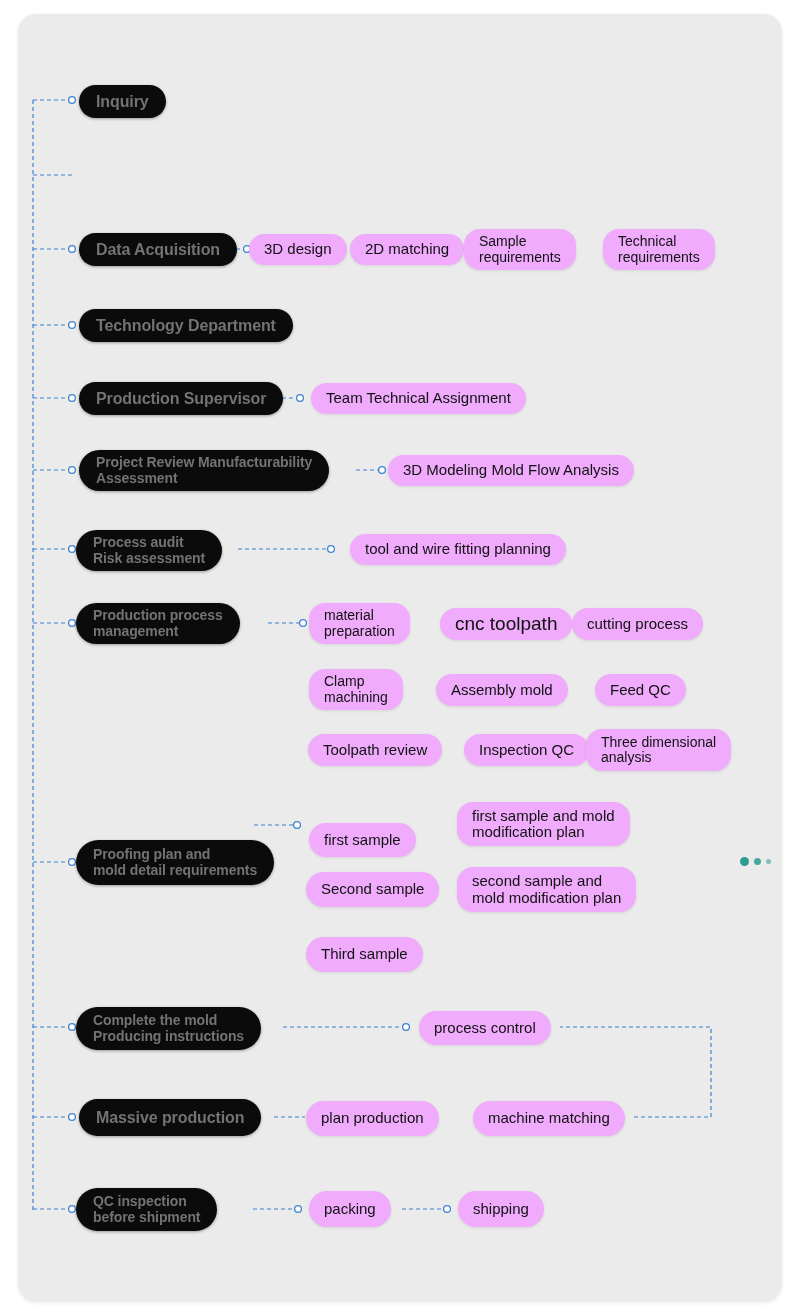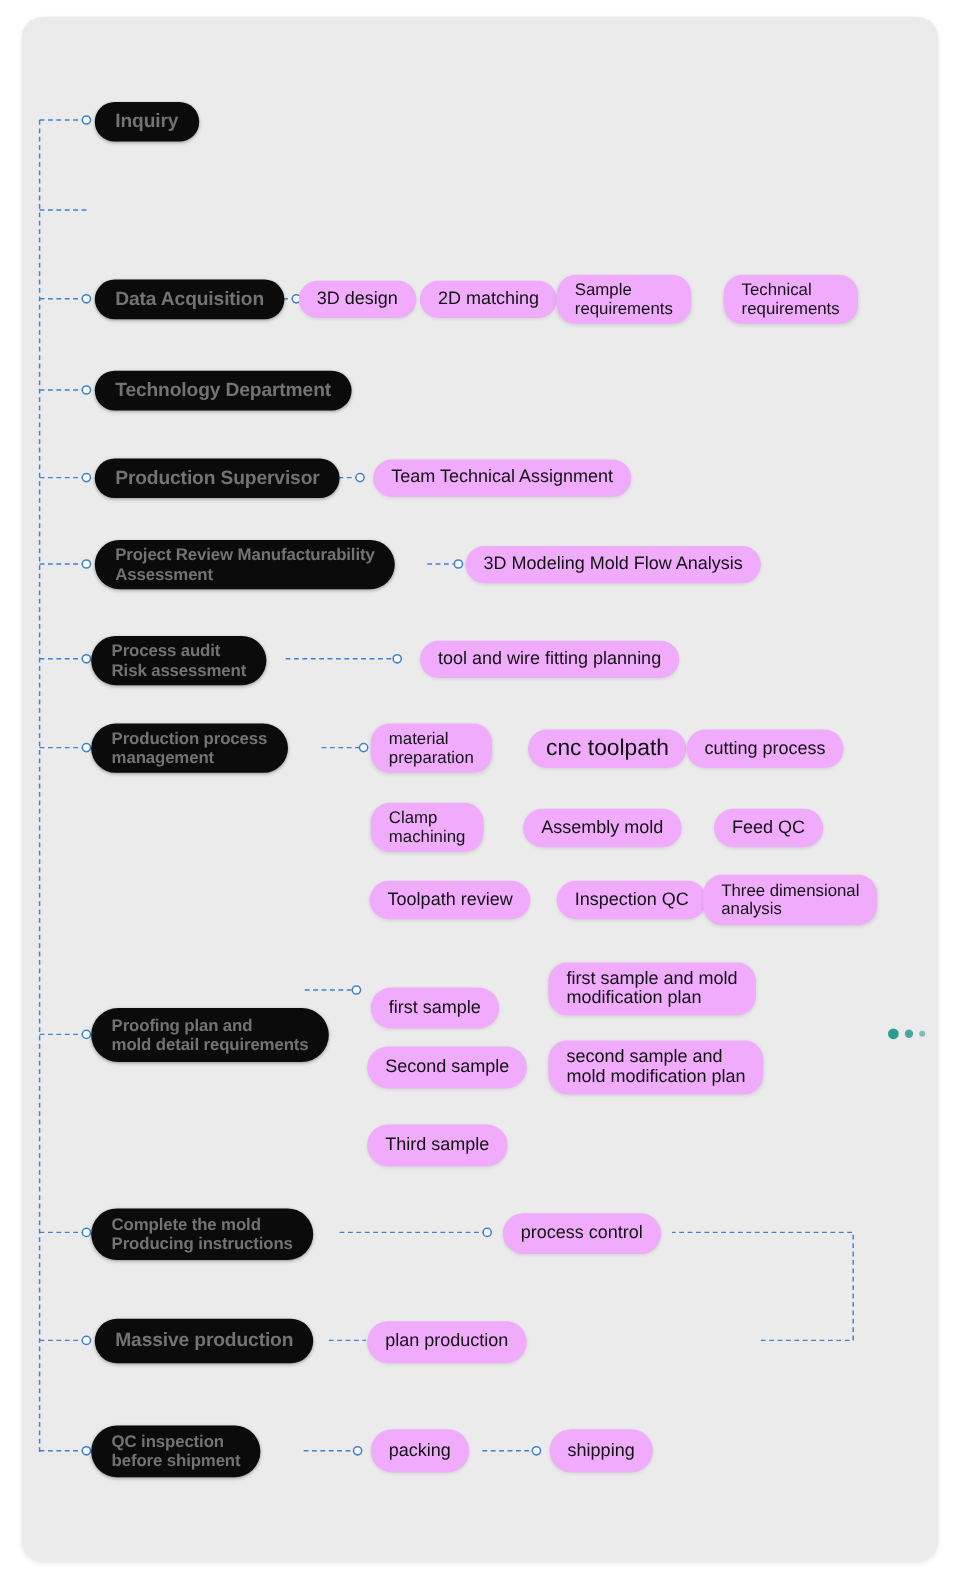--- a/index.html
+++ b/index.html
@@ -182,19 +182,20 @@
     <i class="d2"></i>
     <i class="d3"></i>
   </div>
 
   <div class="node dark two-line" style="left:76px; top:1007px; height:43px; font-size:14px;">Complete the mold
 Producing instructions</div>
   <div class="node light pillr" style="left:419px; top:1011px; height:34px; font-size:15px;">process control</div>
 
   <div class="node dark" style="left:79px; top:1099px; height:37px; font-size:16px;">Massive production</div>
   <div class="node light pillr" style="left:306px; top:1101px; height:35px; font-size:15px;">plan production</div>
+  <div class="node light pillr" style="left:473px; top:1101px; height:35px; font-size:15px;">machine matching</div>
 
   <div class="node dark two-line" style="left:76px; top:1188px; height:43px; font-size:14px;">QC  inspection
 before shipment</div>
   <div class="node light pillr" style="left:309px; top:1191px; height:36px; font-size:15px;">packing</div>
   <div class="node light pillr" style="left:458px; top:1191px; height:36px; font-size:15px;">shipping</div>
 
 </div>
 
 </body></html>

